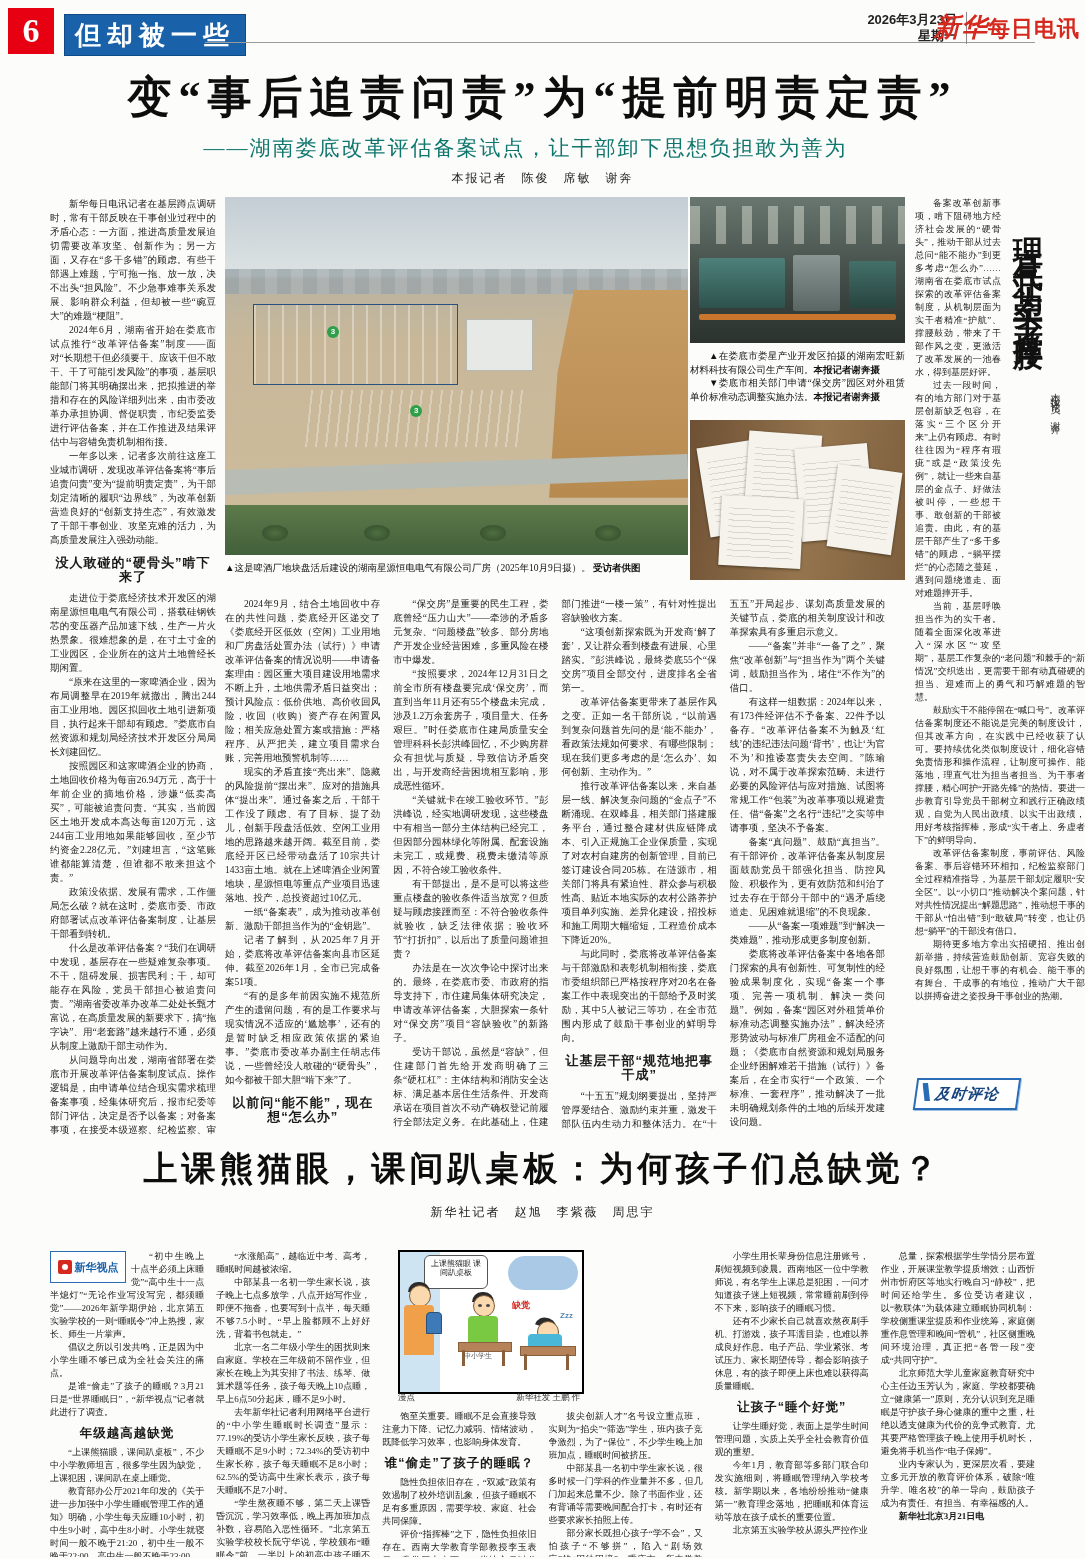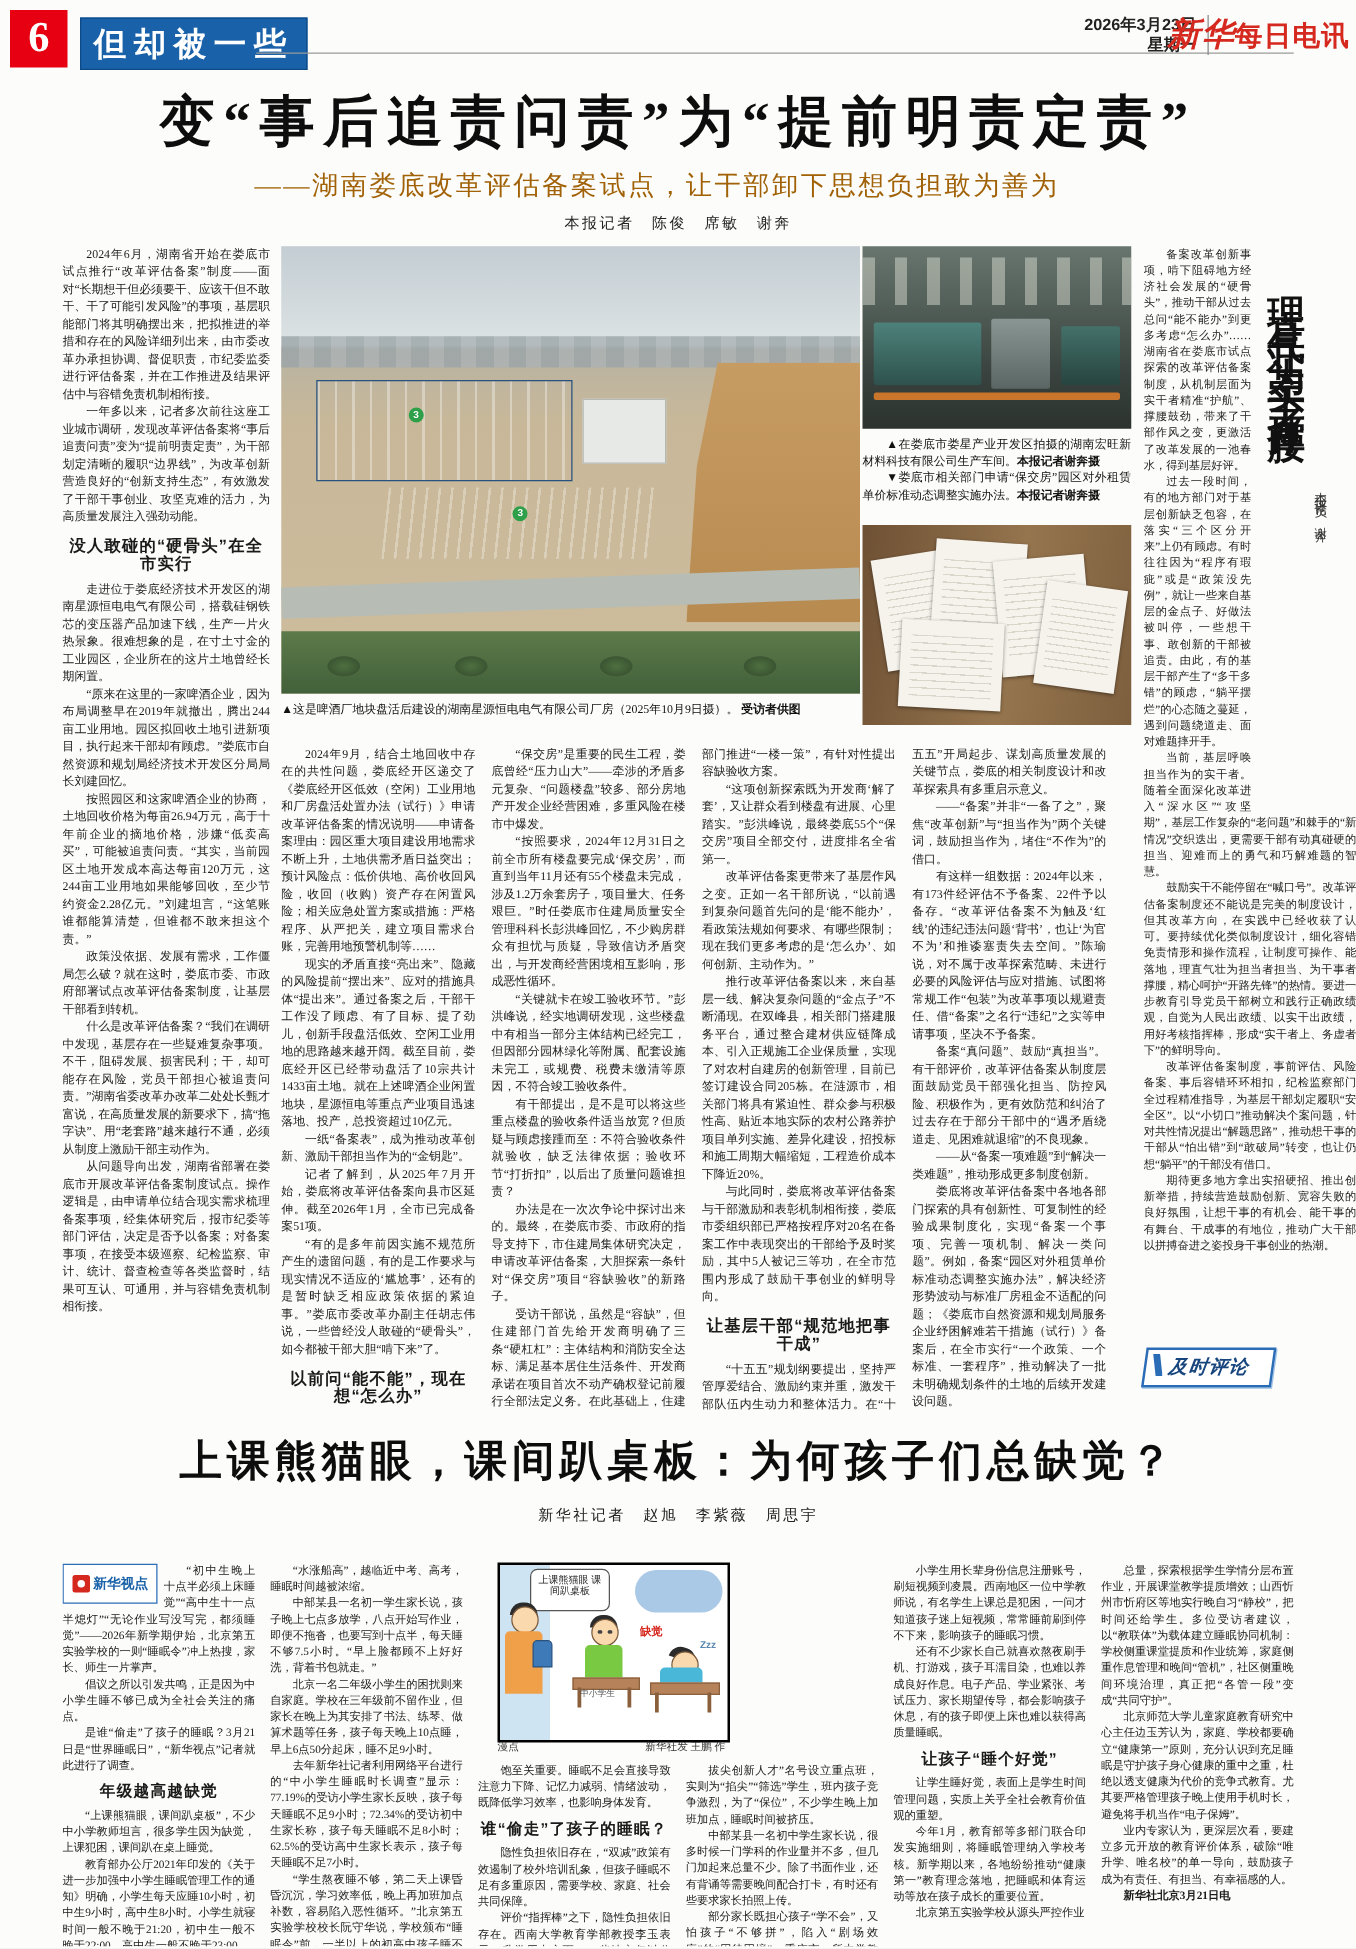--- a/index.html
+++ b/index.html
@@ -13,21 +13,21 @@
           font:bold 26px/34px "Liberation Sans","DejaVu Sans",sans-serif;letter-spacing:6px;border:1px solid #0d4a86;}
   .headline-rule{left:205px;top:42px;width:830px;height:1px;background:#9a9a9a;}
   .dateblock{right:128px;top:12px;text-align:right;font:bold 13px/16px "Liberation Sans","DejaVu Sans",sans-serif;color:#222;}
   .datediv{right:118px;top:12px;width:1px;height:32px;background:#888;}
   .masthead{right:5px;top:14px;color:#d5281e;font-family:"Liberation Serif",serif;white-space:nowrap;}
   .masthead .xh{font:italic 900 26px/28px "Liberation Serif",serif;letter-spacing:1px;}
   .masthead .mdx{font:900 22px/28px "Liberation Serif",serif;letter-spacing:1px;}
   
   .m-headline{left:0;top:68px;width:1085px;text-align:center;font-weight:900;font-size:44px;
               letter-spacing:7px;color:#0d0d0d;}
-  .m-sub{left:0;top:134px;width:1051px;text-align:center;font-size:21px;letter-spacing:2px;color:#a16207;}
+  .m-sub{left:0;top:134px;width:1051px;text-align:center;font-size:21px;letter-spacing:2px;color:#0f766e;}
   .m-byline{left:0;top:170px;width:1085px;text-align:center;font-size:12px;color:#222;letter-spacing:2px;}
   
   .tx{font-size:9.5px;line-height:14px;text-align:justify;overflow:hidden;}
   .tx p{margin:0;text-indent:2em;}
   .subhead{font-family:"Liberation Sans","DejaVu Sans",sans-serif;font-weight:bold;font-size:13px;
            text-align:center;text-indent:0;margin:9px 0 7px 0;letter-spacing:1px;break-inside:avoid;}
   #colA{left:50px;top:197px;width:166px;height:938px;}
   #flowB{left:225px;top:597px;width:660px;height:538px;column-count:4;column-gap:13px;column-fill:auto;}
   
   .photo{overflow:hidden;}
@@ -115,23 +115,24 @@
   <div class="abs datediv"></div>
   <div class="abs masthead">
     <span class="xh">新华</span><span class="mdx">每日电讯</span>
   </div>
 
   <div class="abs m-headline">变“事后追责问责”为“提前明责定责”</div>
   <div class="abs m-sub">——湖南娄底改革评估备案试点，让干部卸下思想负担敢为善为</div>
   <div class="abs m-byline">本报记者　陈俊　席敏　谢奔</div>
 
   <div id="colA" class="abs tx">
+      <p>新华每日电讯记者在基层蹲点调研时，常有干部反映在干事创业过程中的矛盾心态：一方面，推进高质量发展迫切需要改革攻坚、创新作为；另一方面，又存在“多干多错”的顾虑。有些干部遇上难题，宁可拖一拖、放一放，决不出头“担风险”。不少急事难事关系发展、影响群众利益，但却被一些“豌豆大”的难题“梗阻”。</p>
       <p>2024年6月，湖南省开始在娄底市试点推行“改革评估备案”制度——面对“长期想干但必须要干、应该干但不敢干、干了可能引发风险”的事项，基层职能部门将其明确摆出来，把拟推进的举措和存在的风险详细列出来，由市委改革办承担协调、督促职责，市纪委监委进行评估备案，并在工作推进及结果评估中与容错免责机制相衔接。</p>
       <p>一年多以来，记者多次前往这座工业城市调研，发现改革评估备案将“事后追责问责”变为“提前明责定责”，为干部划定清晰的履职“边界线”，为改革创新营造良好的“创新支持生态”，有效激发了干部干事创业、攻坚克难的活力，为高质量发展注入强劲动能。</p>
-      <h3 class="subhead">没人敢碰的“硬骨头”在全市实行</h3>
+      <h3 class="subhead">没人敢碰的“硬骨头”啃下来了</h3>
       <p>走进位于娄底经济技术开发区的湖南星源恒电电气有限公司，搭载硅钢铁芯的变压器产品加速下线，生产一片火热景象。很难想象的是，在寸土寸金的工业园区，企业所在的这片土地曾经长期闲置。</p>
       <p>“原来在这里的一家啤酒企业，因为布局调整早在2019年就撤出，腾出244亩工业用地。园区拟回收土地引进新项目，执行起来干部却有顾虑。”娄底市自然资源和规划局经济技术开发区分局局长刘建回忆。</p>
       <p>按照园区和这家啤酒企业的协商，土地回收价格为每亩26.94万元，高于十年前企业的摘地价格，涉嫌“低卖高买”，可能被追责问责。“其实，当前园区土地开发成本高达每亩120万元，这244亩工业用地如果能够回收，至少节约资金2.28亿元。”刘建坦言，“这笔账谁都能算清楚，但谁都不敢来担这个责。”</p>
       <p>政策没依据、发展有需求，工作僵局怎么破？就在这时，娄底市委、市政府部署试点改革评估备案制度，让基层干部看到转机。</p>
       <p>什么是改革评估备案？“我们在调研中发现，基层存在一些疑难复杂事项。不干，阻碍发展、损害民利；干，却可能存在风险，党员干部担心被追责问责。”湖南省委改革办改革二处处长甄才富说，在高质量发展的新要求下，搞“拖字诀”、用“老套路”越来越行不通，必须从制度上激励干部主动作为。</p>
       <p>从问题导向出发，湖南省部署在娄底市开展改革评估备案制度试点。操作逻辑是，由申请单位结合现实需求梳理备案事项，经集体研究后，报市纪委等部门评估，决定是否予以备案；对备案事项，在接受本级巡察、纪检监察、审计、统计、督查检查等各类监督时，结果可互认、可通用，并与容错免责机制相衔接。</p>
     </div>
 
   <div id="bigPhoto" class="abs photo">
     <div class="skyline"></div>

